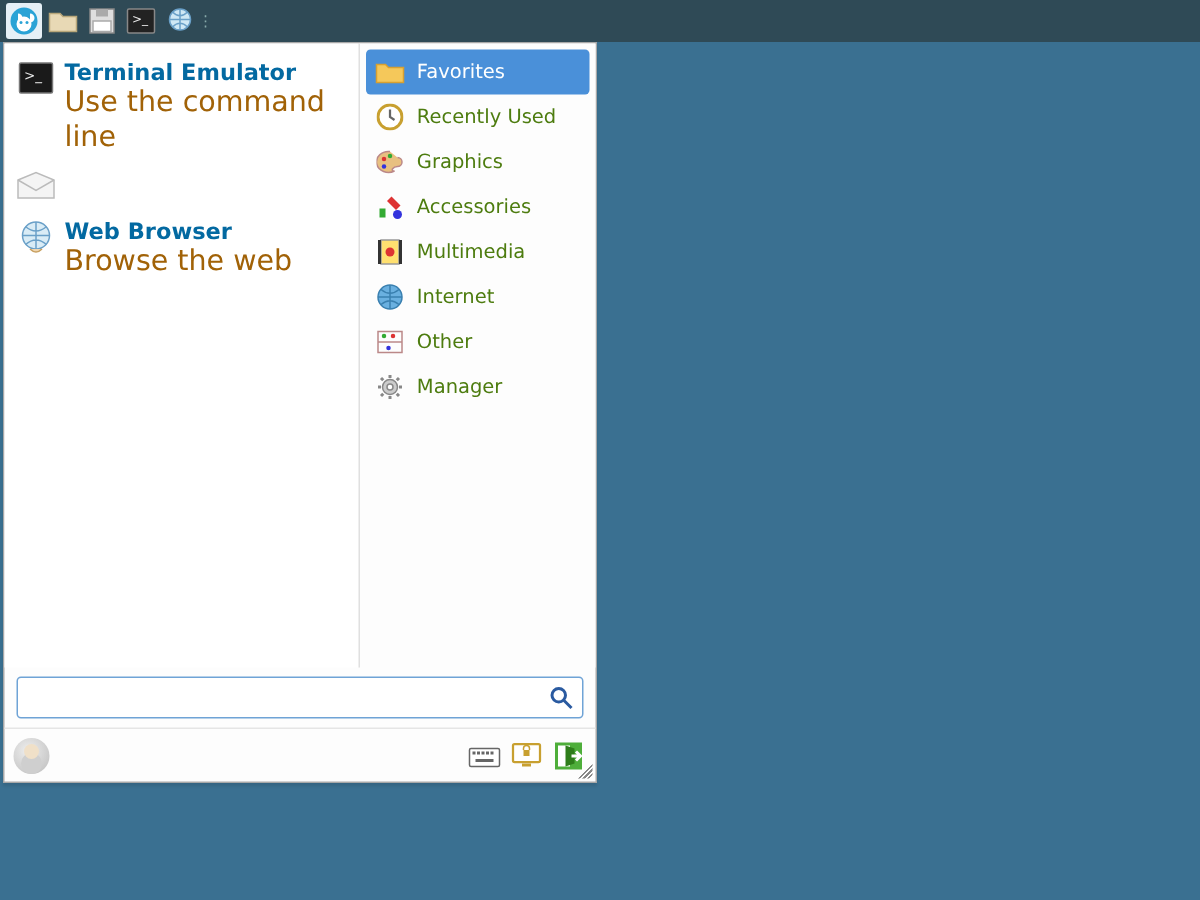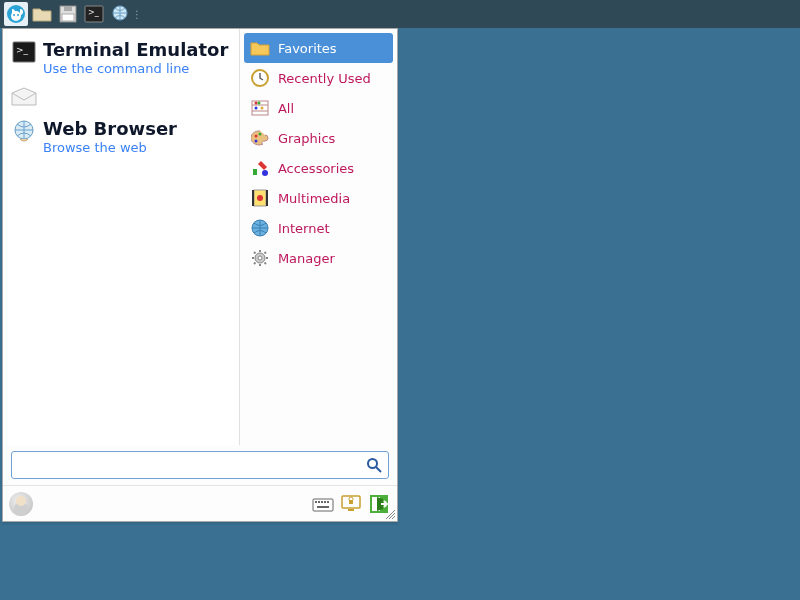--- a/index.html
+++ b/index.html
@@ -27,26 +27,26 @@
   .menu-body { display: flex; flex: 1; min-height: 0; }
   .apps-col { width: 248px; padding: 6px 4px; overflow-y: auto; background:#fff; }
   .cats-col { width: 166px; border-left: 1px solid #e0e0e0; padding: 4px 4px; background:#fdfdfd;}
   
   .app-item {
     display: flex; align-items: flex-start; gap: 6px; padding: 4px 4px; cursor: pointer;
     border-radius: 3px;
   }
   .app-icon { width: 26px; height: 26px; flex: 0 0 26px; display:flex; align-items:center; justify-content:center;}
   .app-text { display: flex; flex-direction: column; line-height: 1.2; }
-  .app-title { font-weight: bold; font-size: 18px; color: #0f172a; }
-  .app-sub   { font-size: 13px; color: #3b82f6; }
+  .app-title { font-weight: bold; font-size: 15px; color: #0369a1; }
+  .app-sub   { font-size: 19px; color: #a16207; }
   
   .cat-item {
     display: flex; align-items: center; gap: 8px; padding: 5px 6px 5px 6px;
-    font-size: 13px; color: #be185d; cursor: pointer; border-radius: 3px; height:30px;
+    font-size: 13px; color: #4d7c0f; cursor: pointer; border-radius: 3px; height:30px;
   }
   .cat-item.selected { background: #4a90d9; color: #fff; }
   .cat-icon { width: 20px; height: 20px; flex: 0 0 20px; display:flex; align-items:center; justify-content:center;}
   
   .menu-search-row {
     padding: 6px 8px;
   }
   .search-wrap {
     display: flex; align-items: center; border: 1px solid #6fa3d6; border-radius: 3px;
     background: #fff; height: 28px; padding: 0 4px;
@@ -170,34 +170,20 @@
             <svg width="18" height="18" viewBox="0 0 18 18">
               <circle cx="9" cy="9" r="8" fill="#fff" stroke="#c8a030" stroke-width="2"></circle>
               <path d="M9 4v5l3 2" stroke="#666" fill="none" stroke-width="1.5"></path>
             </svg>
           </span>
         <span>Recently Used</span>
       </div>
       <div class="cat-item">
         <span class="cat-icon">
             <svg width="18" height="16" viewBox="0 0 18 16">
-              <rect x="1" y="1" width="16" height="14" fill="none" stroke="#b88"></rect>
-              <line x1="1" y1="5" x2="17" y2="5" stroke="#b88"></line>
-              <line x1="1" y1="11" x2="17" y2="11" stroke="#b88"></line>
-              <circle cx="5" cy="3" r="1.5" fill="#d33"></circle>
-              <circle cx="8" cy="3" r="1.5" fill="#3a3"></circle>
-              <circle cx="5" cy="8" r="1.5" fill="#33d"></circle>
-              <circle cx="11" cy="8" r="1.5" fill="#da3"></circle>
-            </svg>
-          </span>
-        <span>All</span>
-      </div>
-      <div class="cat-item">
-        <span class="cat-icon">
-            <svg width="18" height="16" viewBox="0 0 18 16">
               <path d="M9 1a8 7 0 1 0 3 13c-3 0 -1-3 2-3a3 3 0 0 0 0-6" fill="#e8c080" stroke="#b88"></path>
               <circle cx="5" cy="6" r="1.5" fill="#d33"></circle>
               <circle cx="5" cy="11" r="1.5" fill="#33d"></circle>
               <circle cx="9" cy="4" r="1.5" fill="#3a3"></circle>
             </svg>
           </span>
         <span>Graphics</span>
       </div>
       <div class="cat-item">
         <span class="cat-icon">
@@ -221,20 +207,32 @@
         <span>Multimedia</span>
       </div>
       <div class="cat-item">
         <span class="cat-icon">
             <svg width="18" height="18" viewBox="0 0 18 18">
               <circle cx="9" cy="9" r="8" fill="#6ab0e0" stroke="#3a80b0"></circle>
               <path d="M1 9h16M9 1v16M3 4q6 5 12 0M3 14q6 -5 12 0" stroke="#3a80b0" fill="none"></path>
             </svg>
           </span>
         <span>Internet</span>
+      </div>
+      <div class="cat-item">
+        <span class="cat-icon">
+            <svg width="18" height="16" viewBox="0 0 18 16">
+              <rect x="1" y="1" width="16" height="14" fill="none" stroke="#b88"></rect>
+              <line x1="1" y1="8" x2="17" y2="8" stroke="#b88"></line>
+              <circle cx="5" cy="4" r="1.5" fill="#3a3"></circle>
+              <circle cx="11" cy="4" r="1.5" fill="#d33"></circle>
+              <circle cx="8" cy="12" r="1.5" fill="#33d"></circle>
+            </svg>
+          </span>
+        <span>Other</span>
       </div>
       <div class="cat-item">
         <span class="cat-icon">
             <svg width="18" height="18" viewBox="0 0 18 18">
               <circle cx="9" cy="9" r="5" fill="#ccc" stroke="#888"></circle>
               <circle cx="9" cy="9" r="2" fill="#fff" stroke="#888"></circle>
               <g stroke="#888" stroke-width="2">
                 <line x1="9" y1="1" x2="9" y2="3"></line>
                 <line x1="9" y1="15" x2="9" y2="17"></line>
                 <line x1="1" y1="9" x2="3" y2="9"></line>

